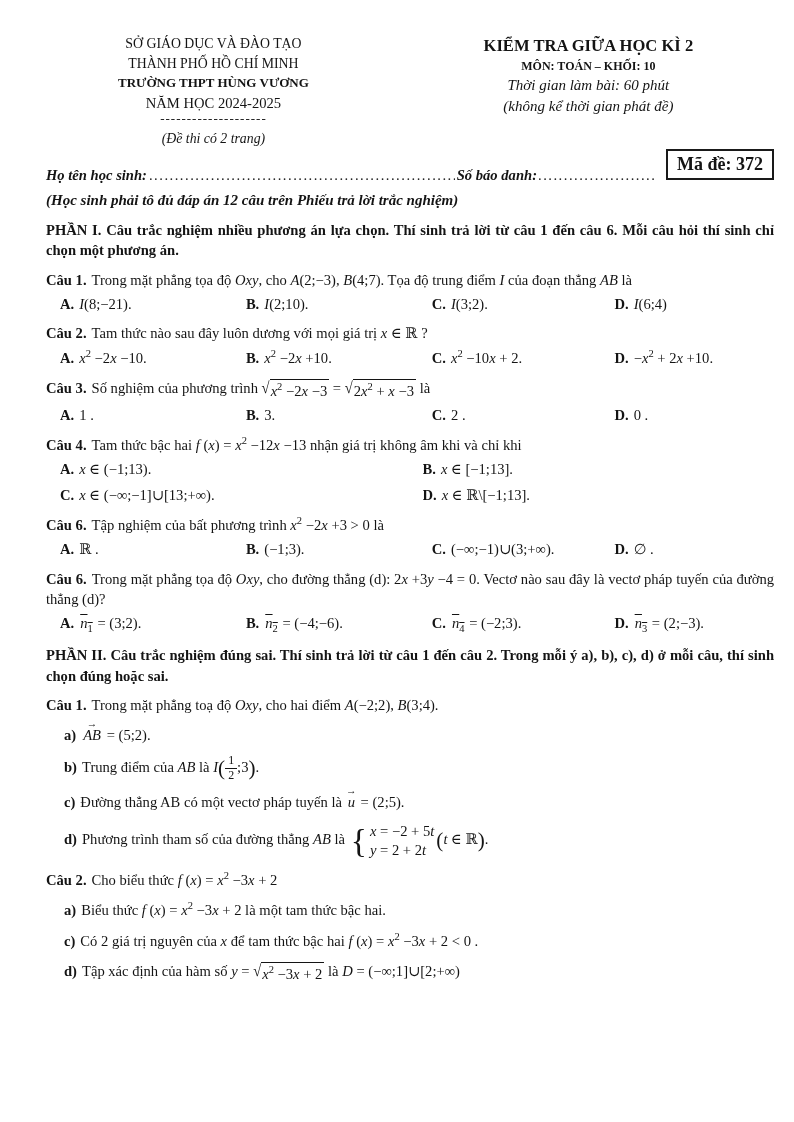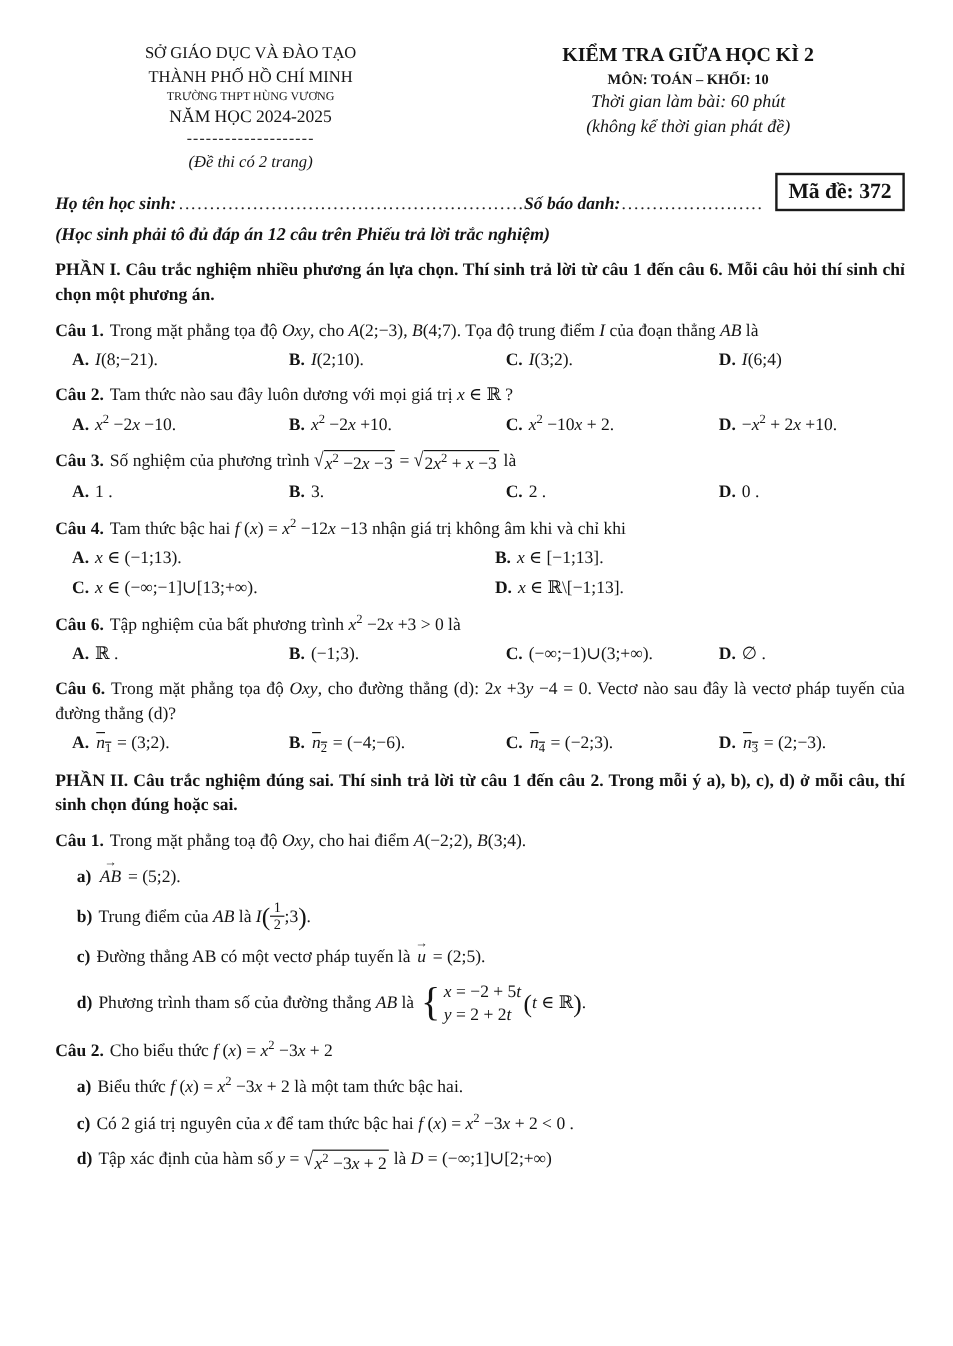--- a/index.html
+++ b/index.html
@@ -6,29 +6,29 @@
   html,body { background:#ffffff; }
   .page {
     position:relative;
     width:794px; height:1122px;
     margin:0 auto;
     background:#fff;
     color:#141414;
     font-family:"Liberation Serif","DejaVu Serif","DejaVu Sans",serif;
     font-size:14.6px;
     line-height:1.42;
-    padding:34px 40px 20px 46px;
+    padding:34px 20px 20px 46px;
     overflow:hidden;
   }
   
   .header { display:flex; justify-content:space-between; }
   .header-left { width:46%; text-align:center; }
   .header-right { width:51%; text-align:center; }
   .h-reg   { font-size:13.8px; }
-  .h-bold1 { font-size:10px; font-weight:normal; margin-top:1px; }
+  .h-bold1 { font-size:13px; font-weight:bold; margin-top:1px; }
   .h-bold2 { font-size:14.6px; font-weight:normal; }
   .h-sep   { font-size:13px; letter-spacing:1px; line-height:0.9; }
   .h-bi    { font-size:13.8px; font-weight:normal; font-style:italic; margin-top:4px; }
   .h-title { font-size:16.6px; font-weight:bold; }
   .h-sub   { font-size:12px; font-weight:bold; }
   .h-it    { font-size:15px; font-style:italic; }
   
   .student-row {
     position:relative;
     display:flex; align-items:baseline;

